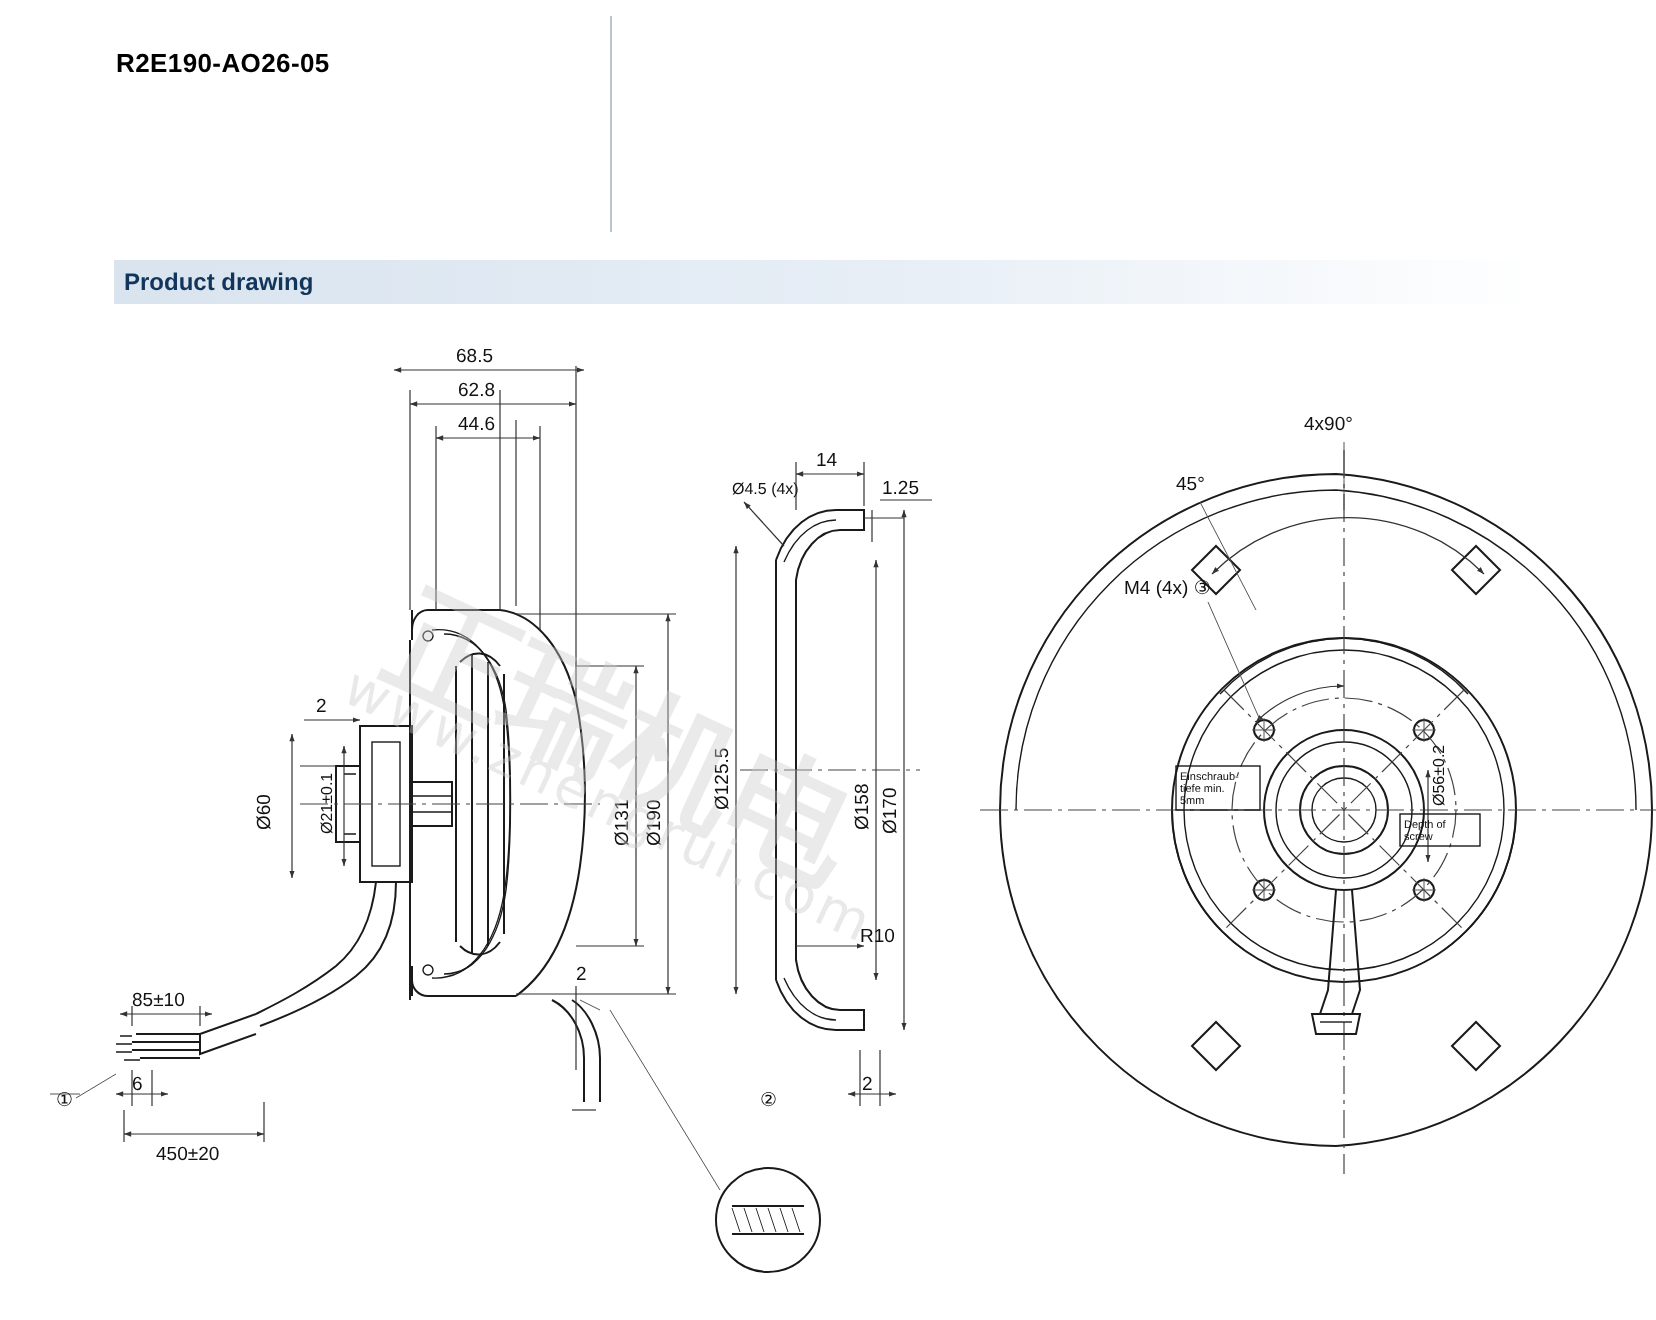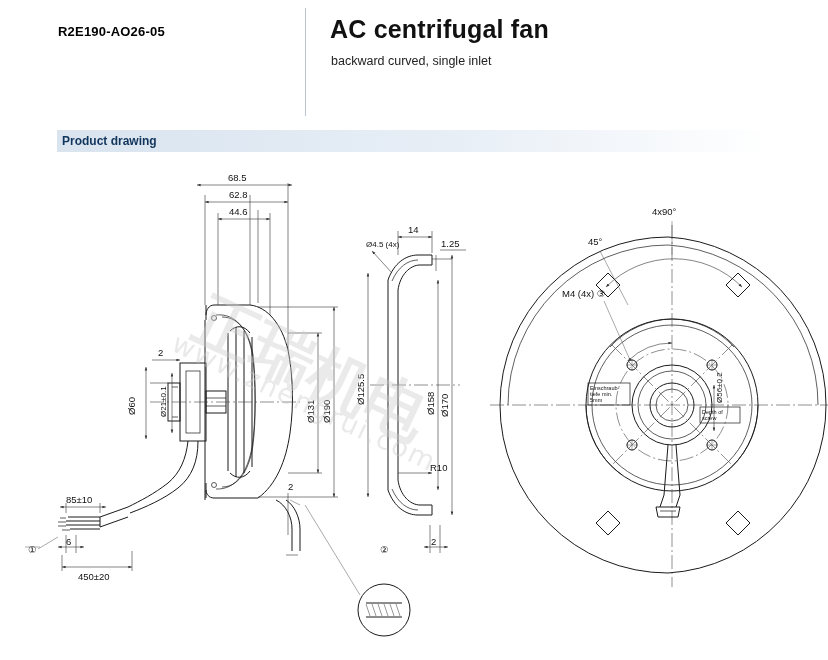--- a/index.html
+++ b/index.html
@@ -109,22 +109,20 @@
     font-size: 62px;
     font-weight: bold;
   }
 </style>
 </head>
 <body>
 
 <div class="header">
   <div class="model-code">R2E190-AO26-05</div>
   <div class="header-divider"></div>
-  <div class="header-title">AC centrifugal fan</div>
-  <div class="header-subtitle">backward curved, single inlet</div>
 </div>
 
 <div class="section-bar">
   <div class="label">Product drawing</div>
 </div>
 
 <div class="drawing">
 <svg width="828" height="505" viewBox="0 0 828 505" xmlns="http://www.w3.org/2000/svg">
   <defs>
     <style>

